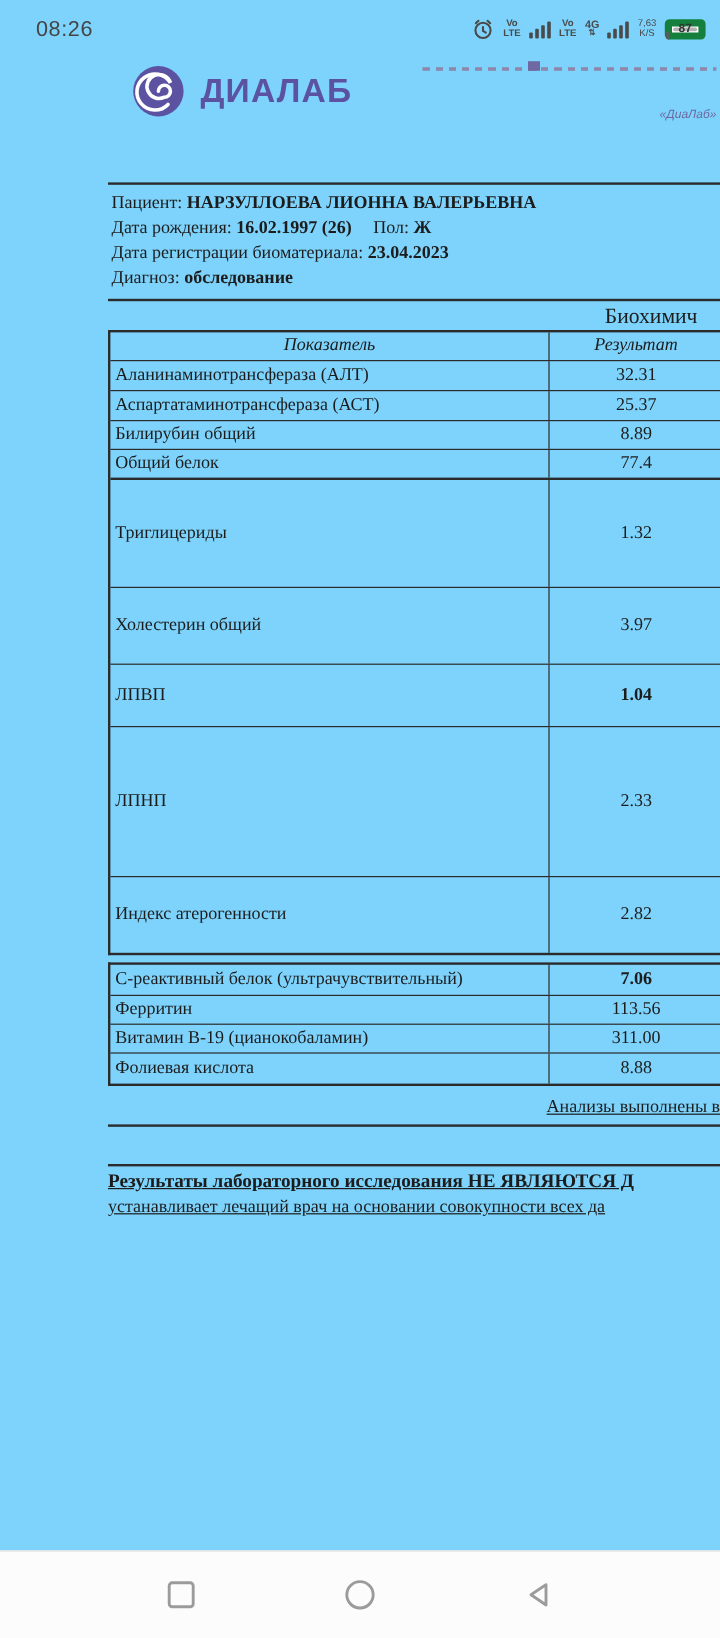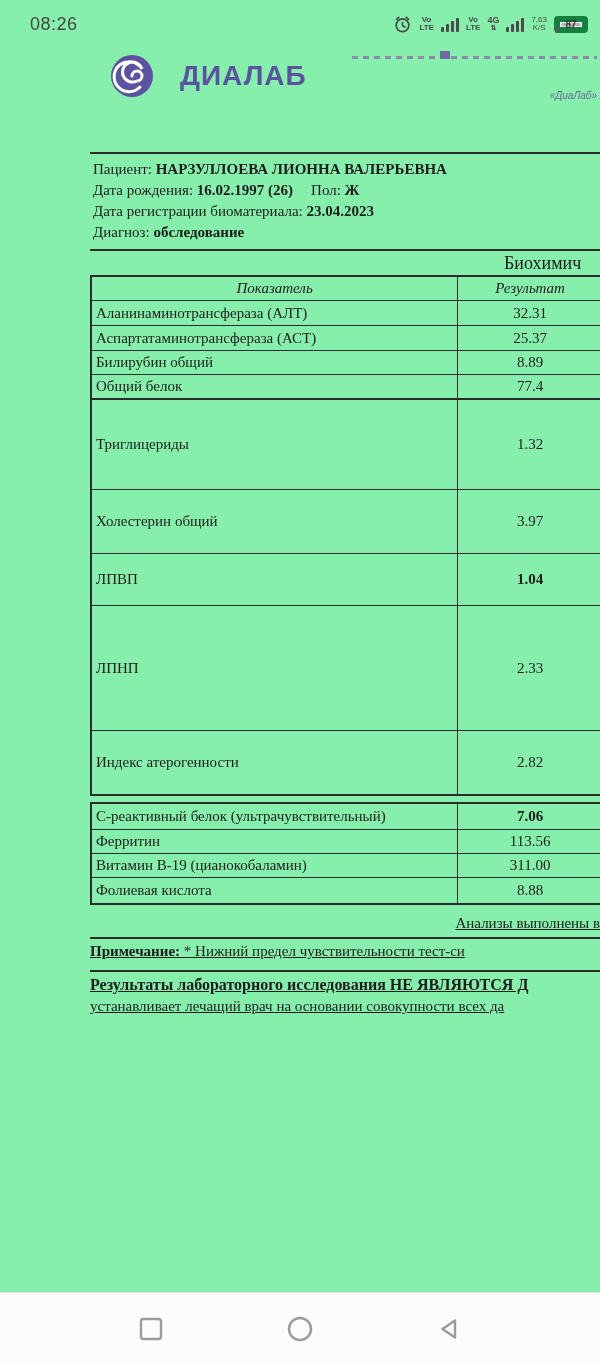--- a/index.html
+++ b/index.html
@@ -1,37 +1,37 @@
 <!DOCTYPE html>
 <html><head>
 <meta charset="utf-8">
 <style>
   * { margin:0; padding:0; box-sizing:border-box; }
   html,body { background:#ffffff; }
   #screen {
     position:relative; width:600px; height:1365px; margin:0 auto;
-    background:#86efac; overflow:hidden;
+    background:#7dd3fc; overflow:hidden;
     font-family:"Liberation Serif", serif; color:#1c1c1c;
   }
   
   .statusbar { position:absolute; left:0; top:0; width:600px; height:45px; }
   .time { position:absolute; left:30px; top:14px; font-family:"Liberation Sans",sans-serif; font-size:18px; color:#454545; letter-spacing:.5px; }
   .sicons { position:absolute; right:12px; top:12px; height:24px; display:flex; align-items:center; gap:7px; color:#4a4a4a; }
   .ticon { font-family:"Liberation Sans",sans-serif; font-size:8px; line-height:8px; font-weight:bold; text-align:center; color:#4a4a4a; }
   .bars { display:flex; align-items:flex-end; gap:2px; height:15px; }
   .bars i { display:block; width:3px; background:#4a4a4a; border-radius:1px; }
   .b1{height:5px}.b2{height:8px}.b3{height:11px}.b4{height:14px}
   .fourg { display:flex; flex-direction:column; align-items:center; line-height:8px; }
   .fourg .arrows{ font-size:7px; color:#4a4a4a; }
   .battery { position:relative; width:34px; height:17px; border:6px solid #15803d; border-radius:4px; background:#fff; display:flex; align-items:center; justify-content:center; }
   .battery::before { content:""; position:absolute; left:-5px; top:4px; width:3px; height:7px; background:#5a5a5a; border-radius:2px 0 0 2px; }
   .battery .fill { position:absolute; left:1px; top:1px; right:1px; bottom:1px; background:#b3b3b3; border-radius:2px; }
   .battery span { position:relative; font-family:"Liberation Sans",sans-serif; font-size:10px; font-weight:bold; color:#333; }
   
-  .logo { position:absolute; left:108px; top:52px; display:flex; align-items:center; gap:24px; }
+  .logo { position:absolute; left:108px; top:52px; display:flex; align-items:center; gap:11px; }
   .logoname { font-family:"Liberation Sans",sans-serif; font-weight:bold; font-size:28px; color:#5b53a2; letter-spacing:1px; }
   .dashline { position:absolute; left:352px; top:56px; width:245px; height:3px;
     background:repeating-linear-gradient(90deg,#8d89ad 0 6px, transparent 6px 11px); }
   .dashfrag { position:absolute; left:440px; top:51px; width:10px; height:8px; background:#6f69a3; }
   .orgname { position:absolute; right:3px; top:90px; font-family:"Liberation Sans",sans-serif; font-size:10px; color:#6d68a1;font-style:italic; }
   
   .patient { position:absolute; left:90px; top:152px; width:510px; border-top:2px solid #2b2b2b; border-bottom:2px solid #2b2b2b; padding:5px 4px 6px 3px; font-size:15px; }
   .patient .prow { line-height:21px; white-space:nowrap; }
   .patient b { font-weight:bold; }
   .gap2 { display:inline-block; width:18px; }
@@ -200,23 +200,20 @@
       <div class="cval">311.00</div>
     </div>
     <div class="trow" style="height:25px">
       <div class="cname">Фолиевая кислота</div>
       <div class="cval">8.88</div>
     </div>
   </div>
 
   <div class="fline done-note">Анализы выполнены в</div>
   <div class="hr hr1"></div>
-  <div class="fline note">
-    <b>Примечание:</b><span> * Нижний предел чувствительности тест-си</span>
-  </div>
   <div class="hr hr2"></div>
   <div class="fline disc1">Результаты лабораторного исследования НЕ ЯВЛЯЮТСЯ Д</div>
   <div class="fline disc2">устанавливает лечащий врач на основании совокупности всех да</div>
 
   <div class="navbar">
     <div class="navbtn nav-recents">
       <svg width="26" height="26" viewBox="0 0 26 26">
         <rect x="3" y="3" width="20" height="20" rx="2.5" fill="none" stroke="#9b9b9b" stroke-width="2.4"></rect>
       </svg>
     </div>

